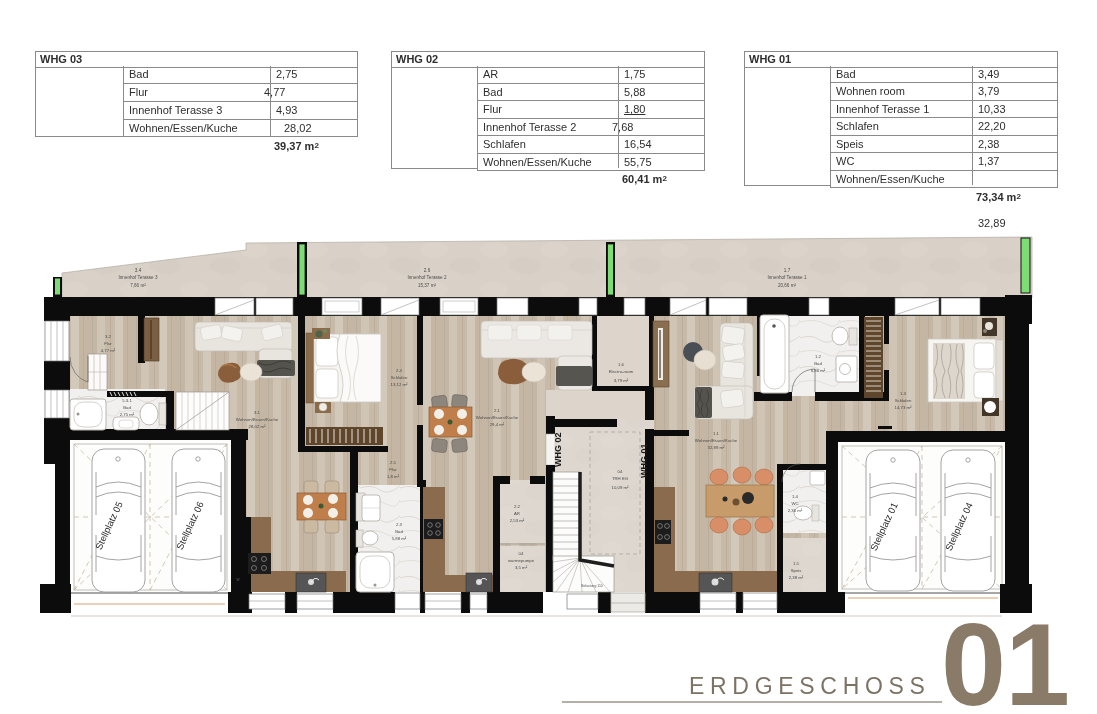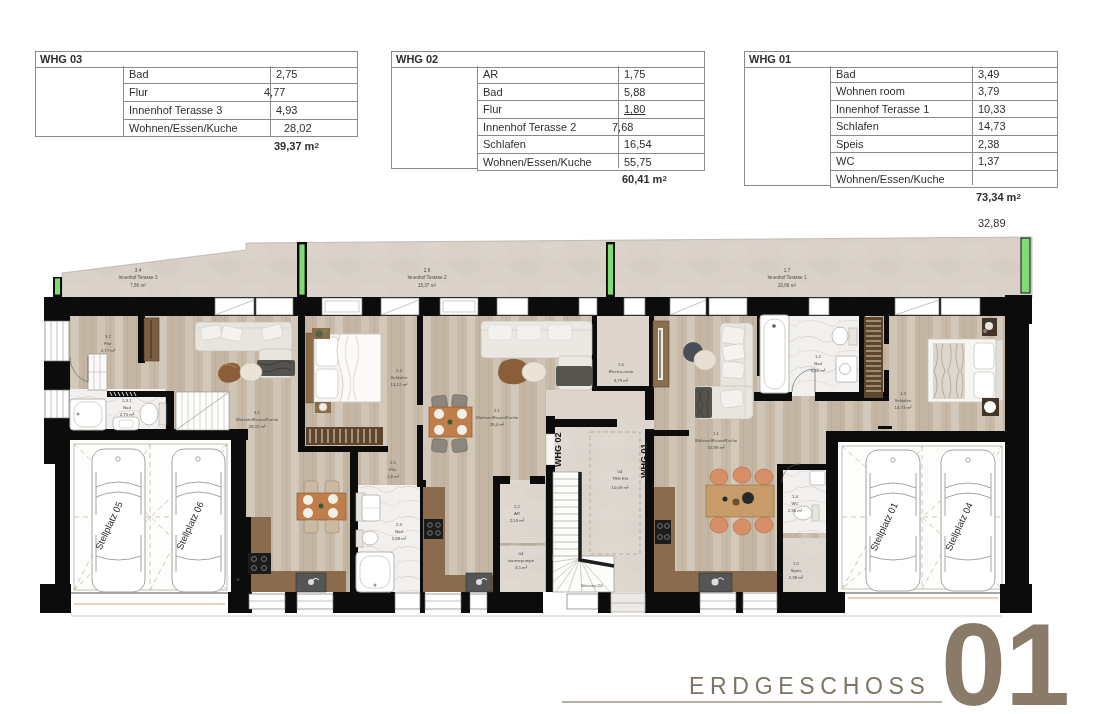--- a/index.html
+++ b/index.html
@@ -98,21 +98,21 @@
     <div class="row" style="top:17px;height:17px;">
         <span class="lab">Wohnen room</span>
         <span class="val" style="left:147px;">3,79</span>
       </div>
     <div class="row" style="top:35px;height:16px;">
         <span class="lab">Innenhof Terasse 1</span>
         <span class="val" style="left:147px;">10,33</span>
       </div>
     <div class="row" style="top:52px;height:17px;">
         <span class="lab">Schlafen</span>
-        <span class="val" style="left:147px;">14,73</span>
+        <span class="val" style="left:147px;">22,20</span>
       </div>
     <div class="row" style="top:70px;height:16px;">
         <span class="lab">Speis</span>
         <span class="val" style="left:147px;">2,38</span>
       </div>
     <div class="row" style="top:87px;height:17px;">
         <span class="lab">WC</span>
         <span class="val" style="left:147px;">1,37</span>
       </div>
     <div class="row" style="top:105px;height:16px;">

